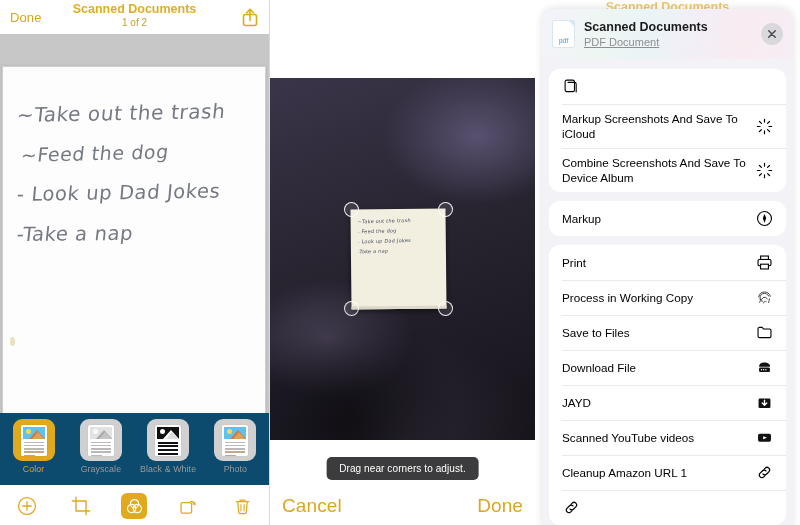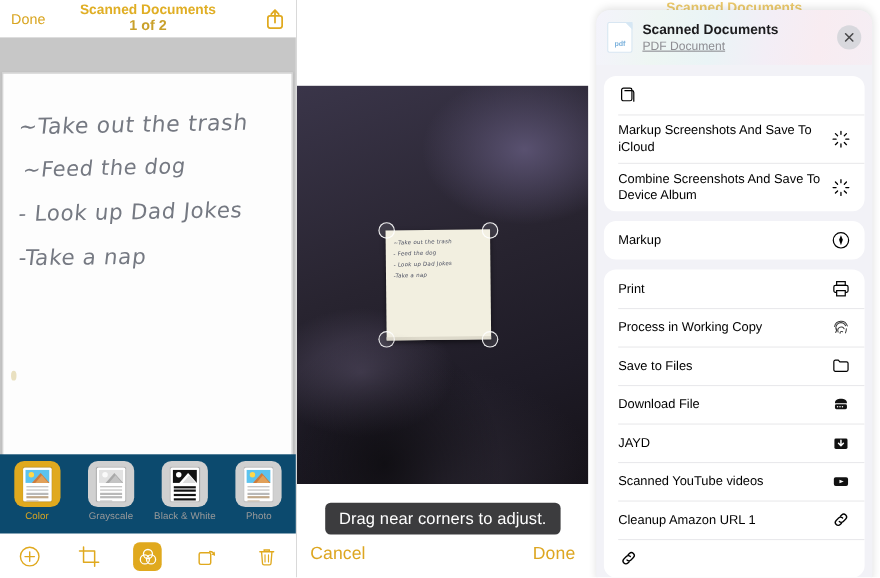--- a/index.html
+++ b/index.html
@@ -21,21 +21,21 @@
     height:34px; background:#ffffff;
     display:flex; align-items:center; justify-content:space-between;
     padding:0 10px; position:relative;
   }
   .nav-done {
     font-size:13px; color:#d9a520; font-weight:400; letter-spacing:.1px;
     cursor:pointer;
   }
   .nav-title-wrap { position:absolute; left:0; right:0; top:2px; text-align:center; pointer-events:none; }
   .nav-title { font-size:12.5px; color:#e0ae24; font-weight:700; line-height:15px; }
-  .nav-sub { font-size:13px; color:#c9a02a; font-weight:700; line-height:12px; }
+  .nav-sub { font-size:10px; color:#c9a02a; font-weight:400; line-height:12px; }
   .share-ic { width:18px; height:20px; position:relative; cursor:pointer; }
 
   .scan-stage { position:relative; height:380px; background:#c7c7c7; overflow:hidden; }
   .scan-page {
     position:absolute; left:2px; top:32px; right:3px; bottom:0;
     background:#fdfdfd; border:1px solid #cfcfcf; border-bottom:none;
     box-shadow:0 0 3px rgba(0,0,0,.10);
     overflow:hidden;
   }
   .hand-lines { position:absolute; left:14px; top:28px; right:8px; }
@@ -142,29 +142,29 @@
     background:rgba(255,255,255,.10);
     cursor:grab;
   }
   .h-tl { left:-7px;  top:-7px; }
   .h-tr { right:-7px; top:-7px; }
   .h-bl { left:-7px;  bottom:-7px; }
   .h-br { right:-7px; bottom:-7px; }
 
   .hint {
     position:absolute; left:50%; transform:translateX(-50%); top:457px;
-    background:#3c3c3e; color:#ffffff; font-size:15px;
+    background:#3c3c3e; color:#ffffff; font-size:10px;
     padding:6px 13px; border-radius:5px; white-space:nowrap;
     letter-spacing:.1px;
   }
   .mid-actions {
     position:absolute; left:0; right:0; top:495px;
     display:flex; justify-content:space-between; padding:0 12px;
   }
-  .mid-actions span { font-size:16px; color:#dda621; cursor:pointer; letter-spacing:.1px; }
+  .mid-actions span { font-size:19px; color:#dda621; cursor:pointer; letter-spacing:.1px; }
 
   
   .panel-right {
     position:relative; width:265px; height:525px; background:#ffffff; overflow:hidden;
   }
   .ghost-title {
     position:absolute; left:0; right:0; top:0; text-align:center;
     font-size:12.5px; font-weight:700; color:#e6b93b; opacity:.75; line-height:14px;
   }
   .sheet {

